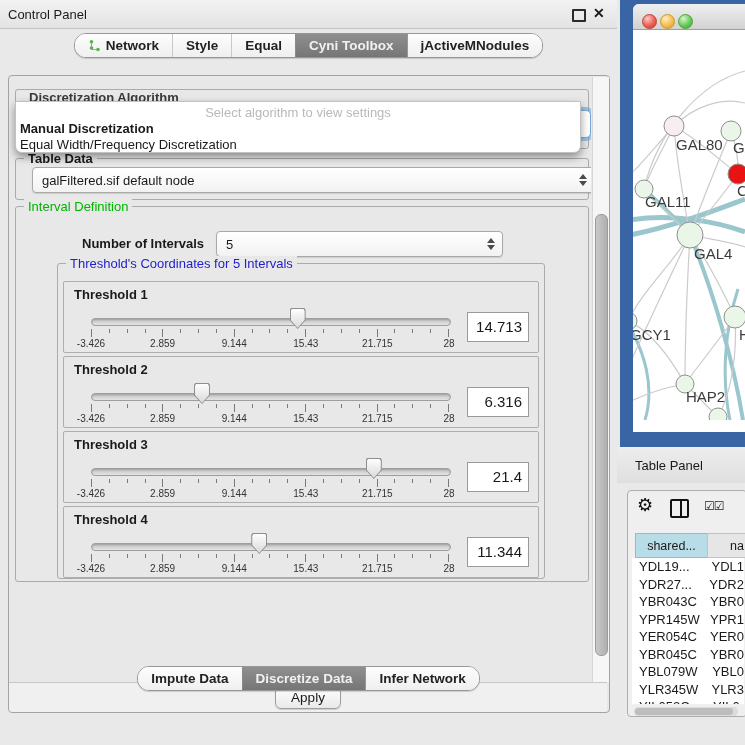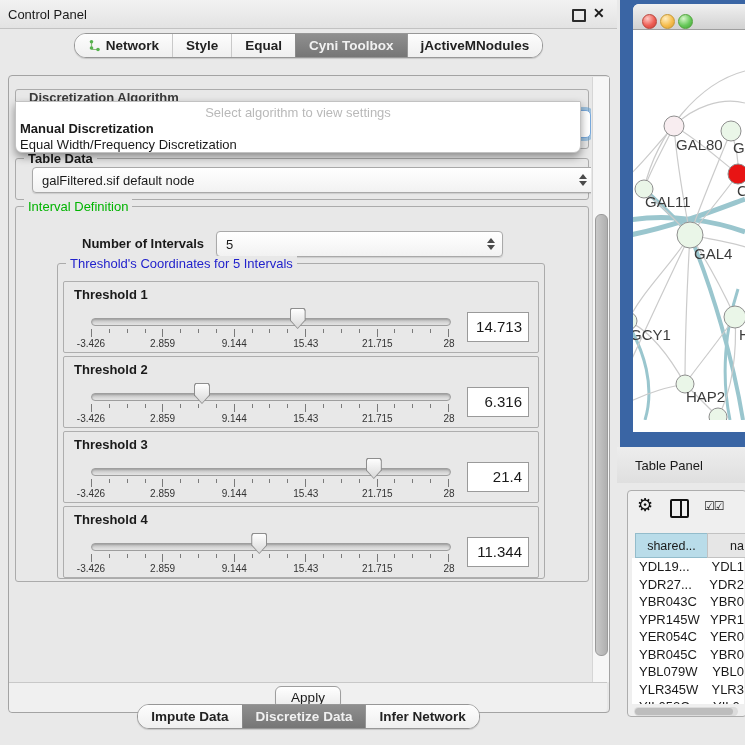--- a/index.html
+++ b/index.html
@@ -346,21 +346,21 @@
 
   <div class="abs vscroll" style="left:583px;top:1px;width:16px;height:605px">
     <div class="vthumb" style="top:137px;height:440px"></div>
   </div>
 
   <div class="abs apply-strip">
     <div class="apply-btn">Apply</div>
   </div>
 </div>
 
-<div class="abs tabrow" style="top:704px">
+<div class="abs tabrow" style="top:666px">
   <div class="tabgroup">
     <div class="tabseg">
         <span>Impute Data</span>
       </div>
     <div class="tabseg dark">
         <span>Discretize Data</span>
       </div>
     <div class="tabseg after-dark">
         <span>Infer Network</span>
       </div>

